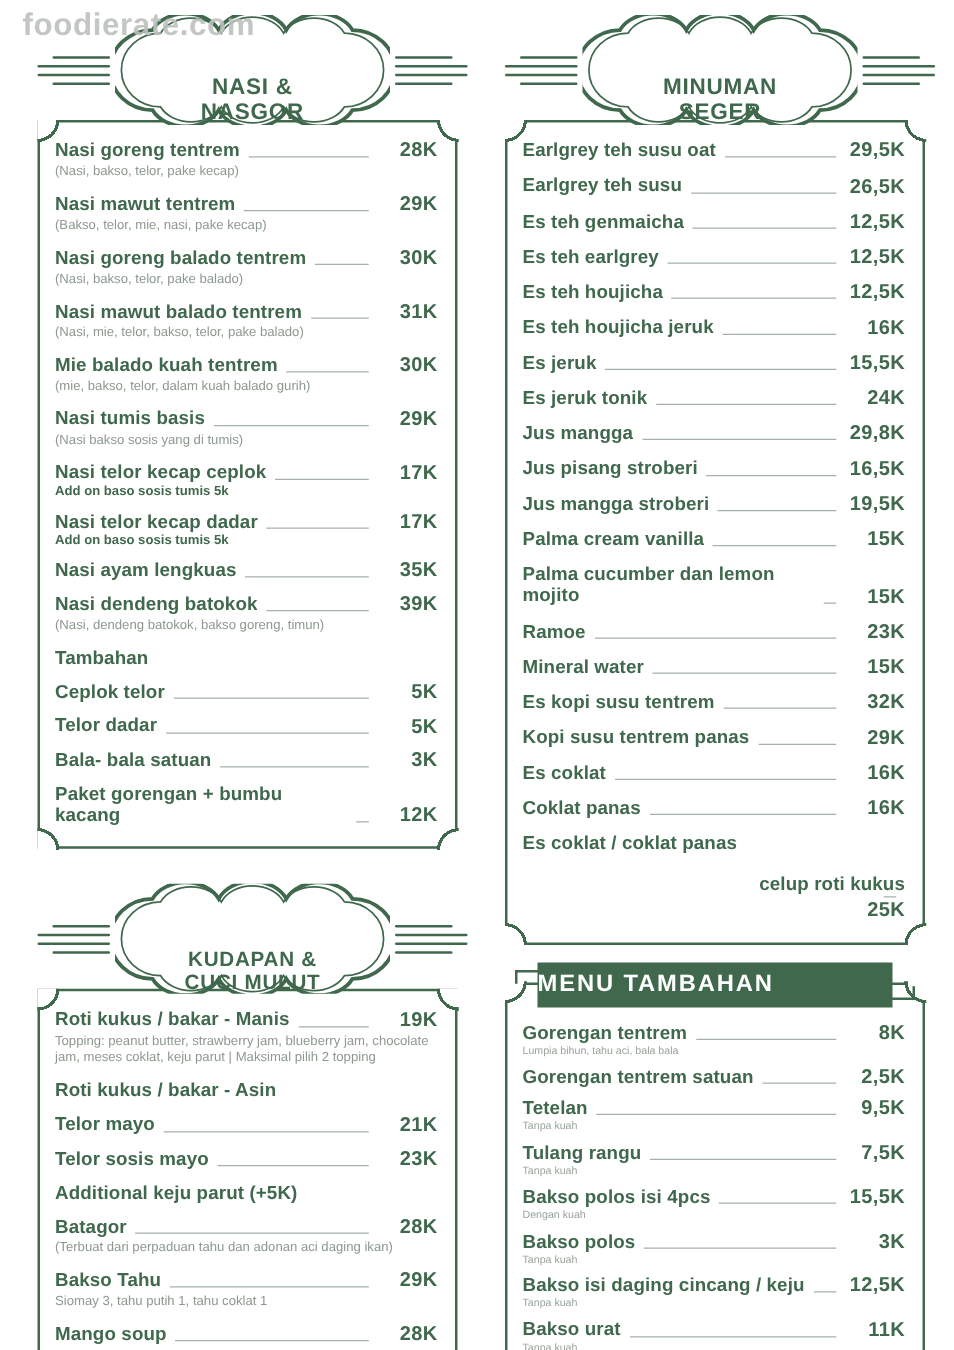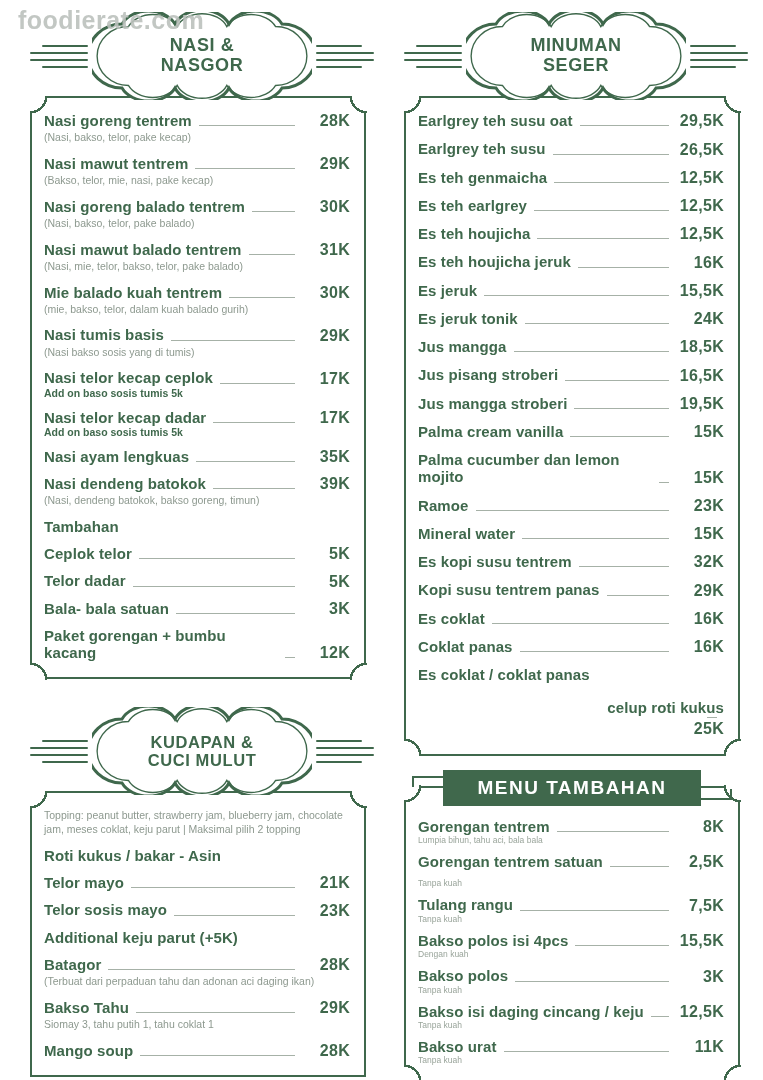--- a/index.html
+++ b/index.html
@@ -15,21 +15,21 @@
   
   .badge-row{display:flex;align-items:center;gap:4px;height:92px;margin-top:10px;position:relative;z-index:1;}
   .speed{flex:1;display:flex;flex-direction:column;gap:5px;}
   .speed span{display:block;height:2px;background:var(--green);border-radius:1px;}
   .speed.left{align-items:flex-end;}
   .speed.right{align-items:flex-start;}
   .speed span:nth-child(1),.speed span:nth-child(4){width:46px;}
   .speed span:nth-child(2),.speed span:nth-child(3){width:58px;}
   .cloud-wrap{position:relative;width:220px;height:88px;flex:0 0 auto;}
   .cloud-wrap svg{position:absolute;inset:0;}
-  .badge-text{position:absolute;inset:0;display:flex;flex-direction:column;align-items:center;justify-content:center;color:var(--green);font-weight:bold;font-size:18px;line-height:1.1;letter-spacing:.6px;text-align:center;}
+  .badge-text{position:absolute;inset:0;display:flex;flex-direction:column;align-items:center;justify-content:flex-end;color:var(--green);font-weight:bold;font-size:18px;line-height:1.1;letter-spacing:.6px;text-align:center;}
 
   
   .panel{position:relative;border:2.5px solid var(--green);background:#fff;padding:14px 14px 6px 12px;}
   .corner{position:absolute;width:24px;height:24px;pointer-events:none;}
   .corner.tl{top:-2.5px;left:-2.5px;background:radial-gradient(circle at 0 0,#fff 0 15px,var(--green) 15px 17.5px,rgba(0,0,0,0) 17.5px);}
   .corner.tr{top:-2.5px;right:-2.5px;background:radial-gradient(circle at 100% 0,#fff 0 15px,var(--green) 15px 17.5px,rgba(0,0,0,0) 17.5px);}
   .corner.bl{bottom:-2.5px;left:-2.5px;background:radial-gradient(circle at 0 100%,#fff 0 15px,var(--green) 15px 17.5px,rgba(0,0,0,0) 17.5px);}
   .corner.br{bottom:-2.5px;right:-2.5px;background:radial-gradient(circle at 100% 100%,#fff 0 15px,var(--green) 15px 17.5px,rgba(0,0,0,0) 17.5px);}
   .panel.mt{margin-top:-6px;}
 
@@ -44,21 +44,21 @@
   .item-sub{font-size:8.5px;color:#9aa59b;margin-top:0;line-height:1.2;}
   .row.subheader{margin:3px 0 10px;}
   .row-second{margin-top:16px;flex-direction:column;}
 
   .panel-minuman .row{margin-bottom:11px;}
   .panel-tambahan{padding-top:30px;}
   .panel-tambahan .row{margin-bottom:8px;}
 
   
   .banner-wrap{position:relative;height:36px;margin:14px 0 -20px;z-index:2;}
-  .banner{position:absolute;left:50%;transform:translateX(-50%);top:0;width:258px;height:36px;background:var(--banner);color:#fff;display:flex;align-items:center;justify-content:center;font-weight:bold;font-size:19px;letter-spacing:1.5px;white-space:nowrap;}
+  .banner{position:absolute;left:50%;transform:translateX(-50%);top:0;width:284px;height:36px;background:var(--banner);color:#fff;display:flex;align-items:center;font-weight:bold;font-size:19px;letter-spacing:1.5px;white-space:nowrap;}
   .banner-line-left{position:absolute;left:8px;top:6px;height:2px;background:var(--green);width:calc(50% - 137px);}
   .banner-line-left::after{content:'';position:absolute;left:0;top:0;width:2px;height:11px;background:var(--green);}
   .banner-line-right{position:absolute;right:8px;bottom:6px;height:2px;background:var(--green);width:calc(50% - 137px);}
   .banner-line-right::after{content:'';position:absolute;right:0;bottom:0;width:2px;height:11px;background:var(--green);}
 
   .gap{height:16px;flex:0 0 auto;}
 </style>
 </head>
 <body>
 
@@ -277,20 +277,25 @@
           <span></span>
           <span></span>
         </div>
     </div>
 
     <div class="panel panel-kudapan mt">
       <i class="corner tl"></i>
         <i class="corner tr"></i>
 
         <div class="row">
+          <div class="row-main">
+            <span class="item-name">Roti kukus / bakar - Manis</span>
+            <span class="leader"></span>
+            <span class="item-price">19K</span>
+          </div>
 
           <div class="item-desc">Topping: peanut butter, strawberry jam, blueberry jam, chocolate jam, meses coklat, keju parut | Maksimal pilih 2 topping</div>
 
         </div>
 
         <div class="row subheader">
           <div class="row-main">
             <span class="item-name">Roti kukus / bakar - Asin</span>
 
           </div>
@@ -459,21 +464,21 @@
             <span class="leader"></span>
             <span class="item-price">24K</span>
           </div>
 
         </div>
 
         <div class="row">
           <div class="row-main">
             <span class="item-name">Jus mangga</span>
             <span class="leader"></span>
-            <span class="item-price">18,5K</span>
+            <span class="item-price">29,8K</span>
           </div>
 
         </div>
 
         <div class="row">
           <div class="row-main">
             <span class="item-name">Jus pisang stroberi</span>
             <span class="leader"></span>
             <span class="item-price">16,5K</span>
           </div>
@@ -602,20 +607,25 @@
         <div class="row">
           <div class="row-main">
             <span class="item-name">Gorengan tentrem satuan</span>
             <span class="leader"></span>
             <span class="item-price">2,5K</span>
           </div>
 
         </div>
 
         <div class="row">
+          <div class="row-main">
+            <span class="item-name">Tetelan</span>
+            <span class="leader"></span>
+            <span class="item-price">9,5K</span>
+          </div>
 
           <div class="item-sub">Tanpa kuah</div>
         </div>
 
         <div class="row">
           <div class="row-main">
             <span class="item-name">Tulang rangu</span>
             <span class="leader"></span>
             <span class="item-price">7,5K</span>
           </div>

